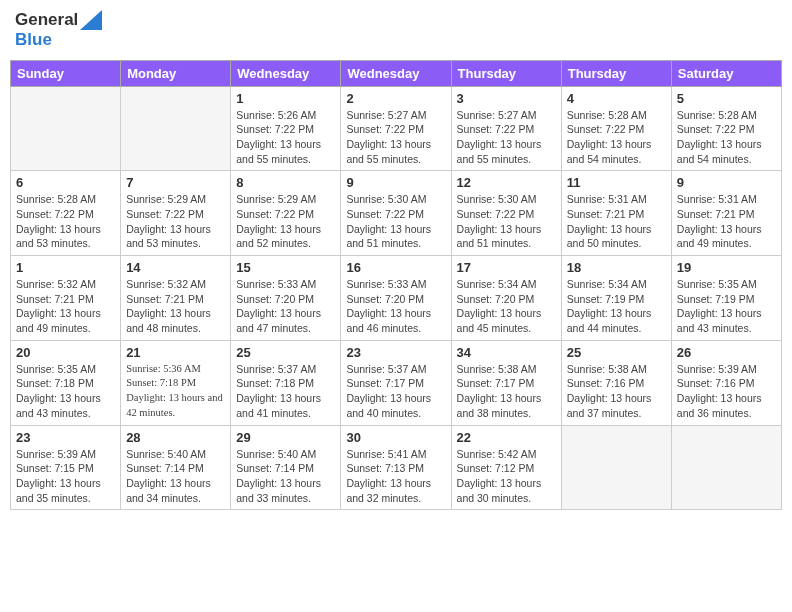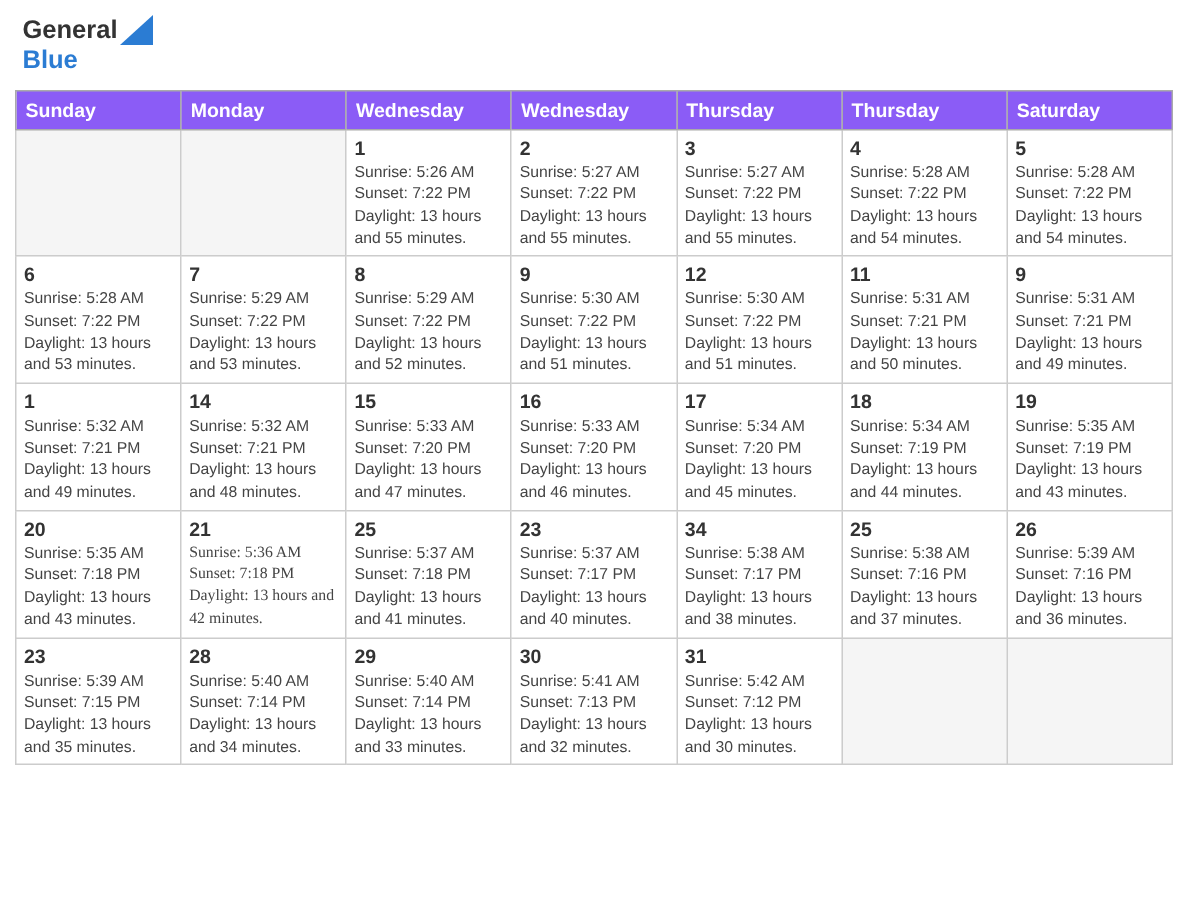--- a/index.html
+++ b/index.html
@@ -297,21 +297,21 @@
 Sunset: 7:14 PM
 Daylight: 13 hours and 33 minutes.</div>
           </td>
           <td>
             <span class="day-number">30</span>
             <div class="day-info" style="white-space: pre-line;">Sunrise: 5:41 AM
 Sunset: 7:13 PM
 Daylight: 13 hours and 32 minutes.</div>
           </td>
           <td>
-            <span class="day-number">31</span>
+            <span class="day-number">22</span>
             <div class="day-info" style="white-space: pre-line;">Sunrise: 5:42 AM
 Sunset: 7:12 PM
 Daylight: 13 hours and 30 minutes.</div>
           </td>
           <td class="empty"></td>
           <td class="empty"></td>
         </tr>
       </tbody>
   </table>
 </div>

